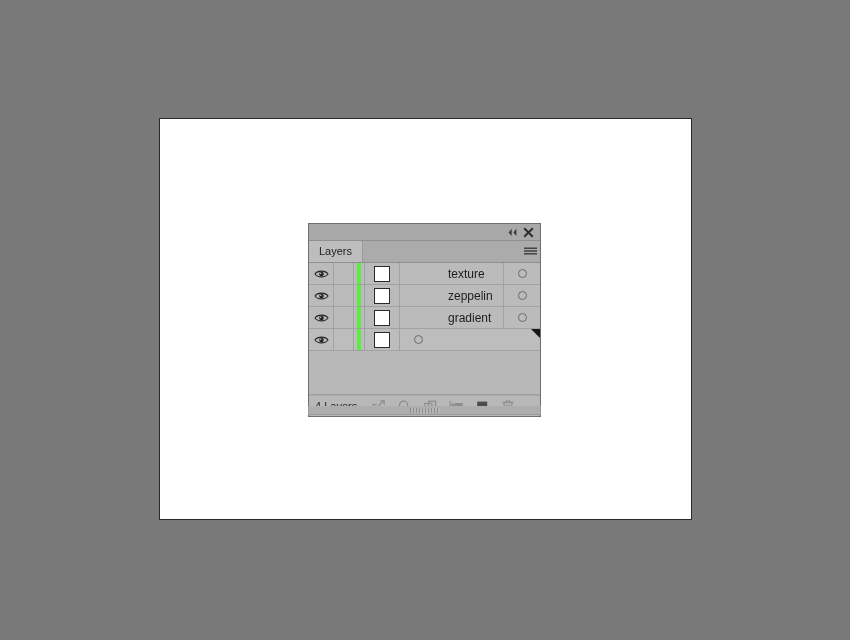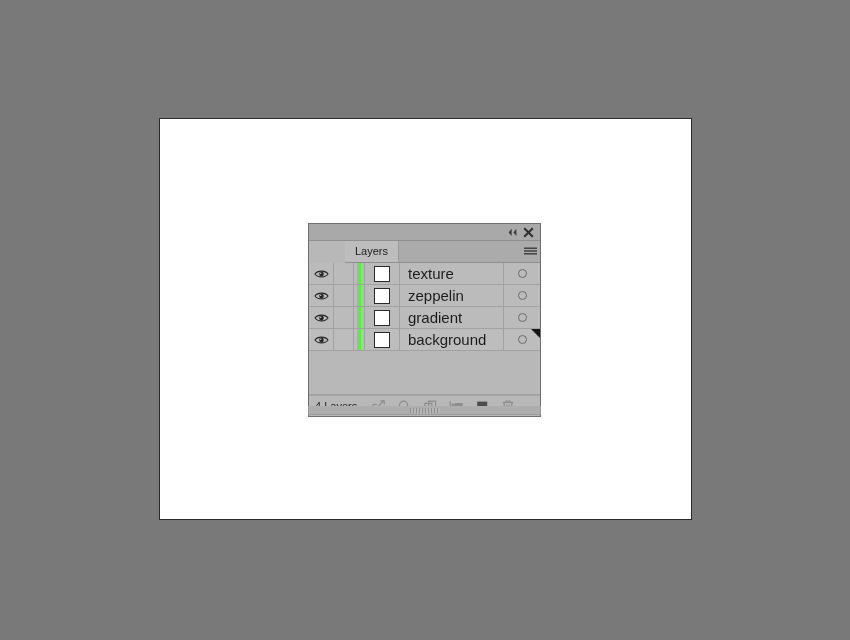--- a/index.html
+++ b/index.html
@@ -67,21 +67,20 @@
 
   
   .panel-tabstrip {
     height: 21px;
     background: #ababab;
     display: flex;
     align-items: stretch;
     border-bottom: 1px solid #8f8f8f;
     flex: 0 0 auto;
     position: relative;
-    margin-left: 36px;
   }
   .panel-tab {
     background: #bdbdbd;
     padding: 0 10px;
     display: flex;
     align-items: center;
     font-size: 11px;
     color: #1d1d1d;
     border-right: 1px solid #9a9a9a;
     cursor: pointer;
@@ -152,25 +151,26 @@
     height: 16px;
     background: #ffffff;
     border: 1px solid #2a2a2a;
     box-sizing: border-box;
   }
   .cell-name {
     flex: 1 1 auto;
     display: flex;
     align-items: center;
     padding-left: 8px;
-    font-size: 15px;
+    font-size: 12px;
     color: #1d1d1d;
     border-right: 1px solid #a2a2a2;
     overflow: hidden;
     white-space: nowrap;
+    margin-left: 40px;
   }
   .cell-target {
     width: 36px;
     display: flex;
     align-items: center;
     justify-content: center;
     cursor: pointer;
   }
   .target-circle {
     width: 9px;
@@ -355,21 +355,20 @@
           <circle cx="6.7" cy="4.2" r="0.8" fill="#c0c0c0"></circle>
         </svg>
       </div>
       <div class="cell-lock"></div>
       <div class="cell-color">
         <div class="color-bar"></div>
       </div>
       <div class="cell-thumb">
         <div class="thumb"></div>
       </div>
-      <div class="cell-name">background</div>
       <div class="cell-target">
         <div class="target-circle"></div>
       </div>
       <div class="sel-corner"></div>
     </div>
 
   </div>
 
   <div class="panel-footer">
     <div class="footer-count">4 Layers</div>

